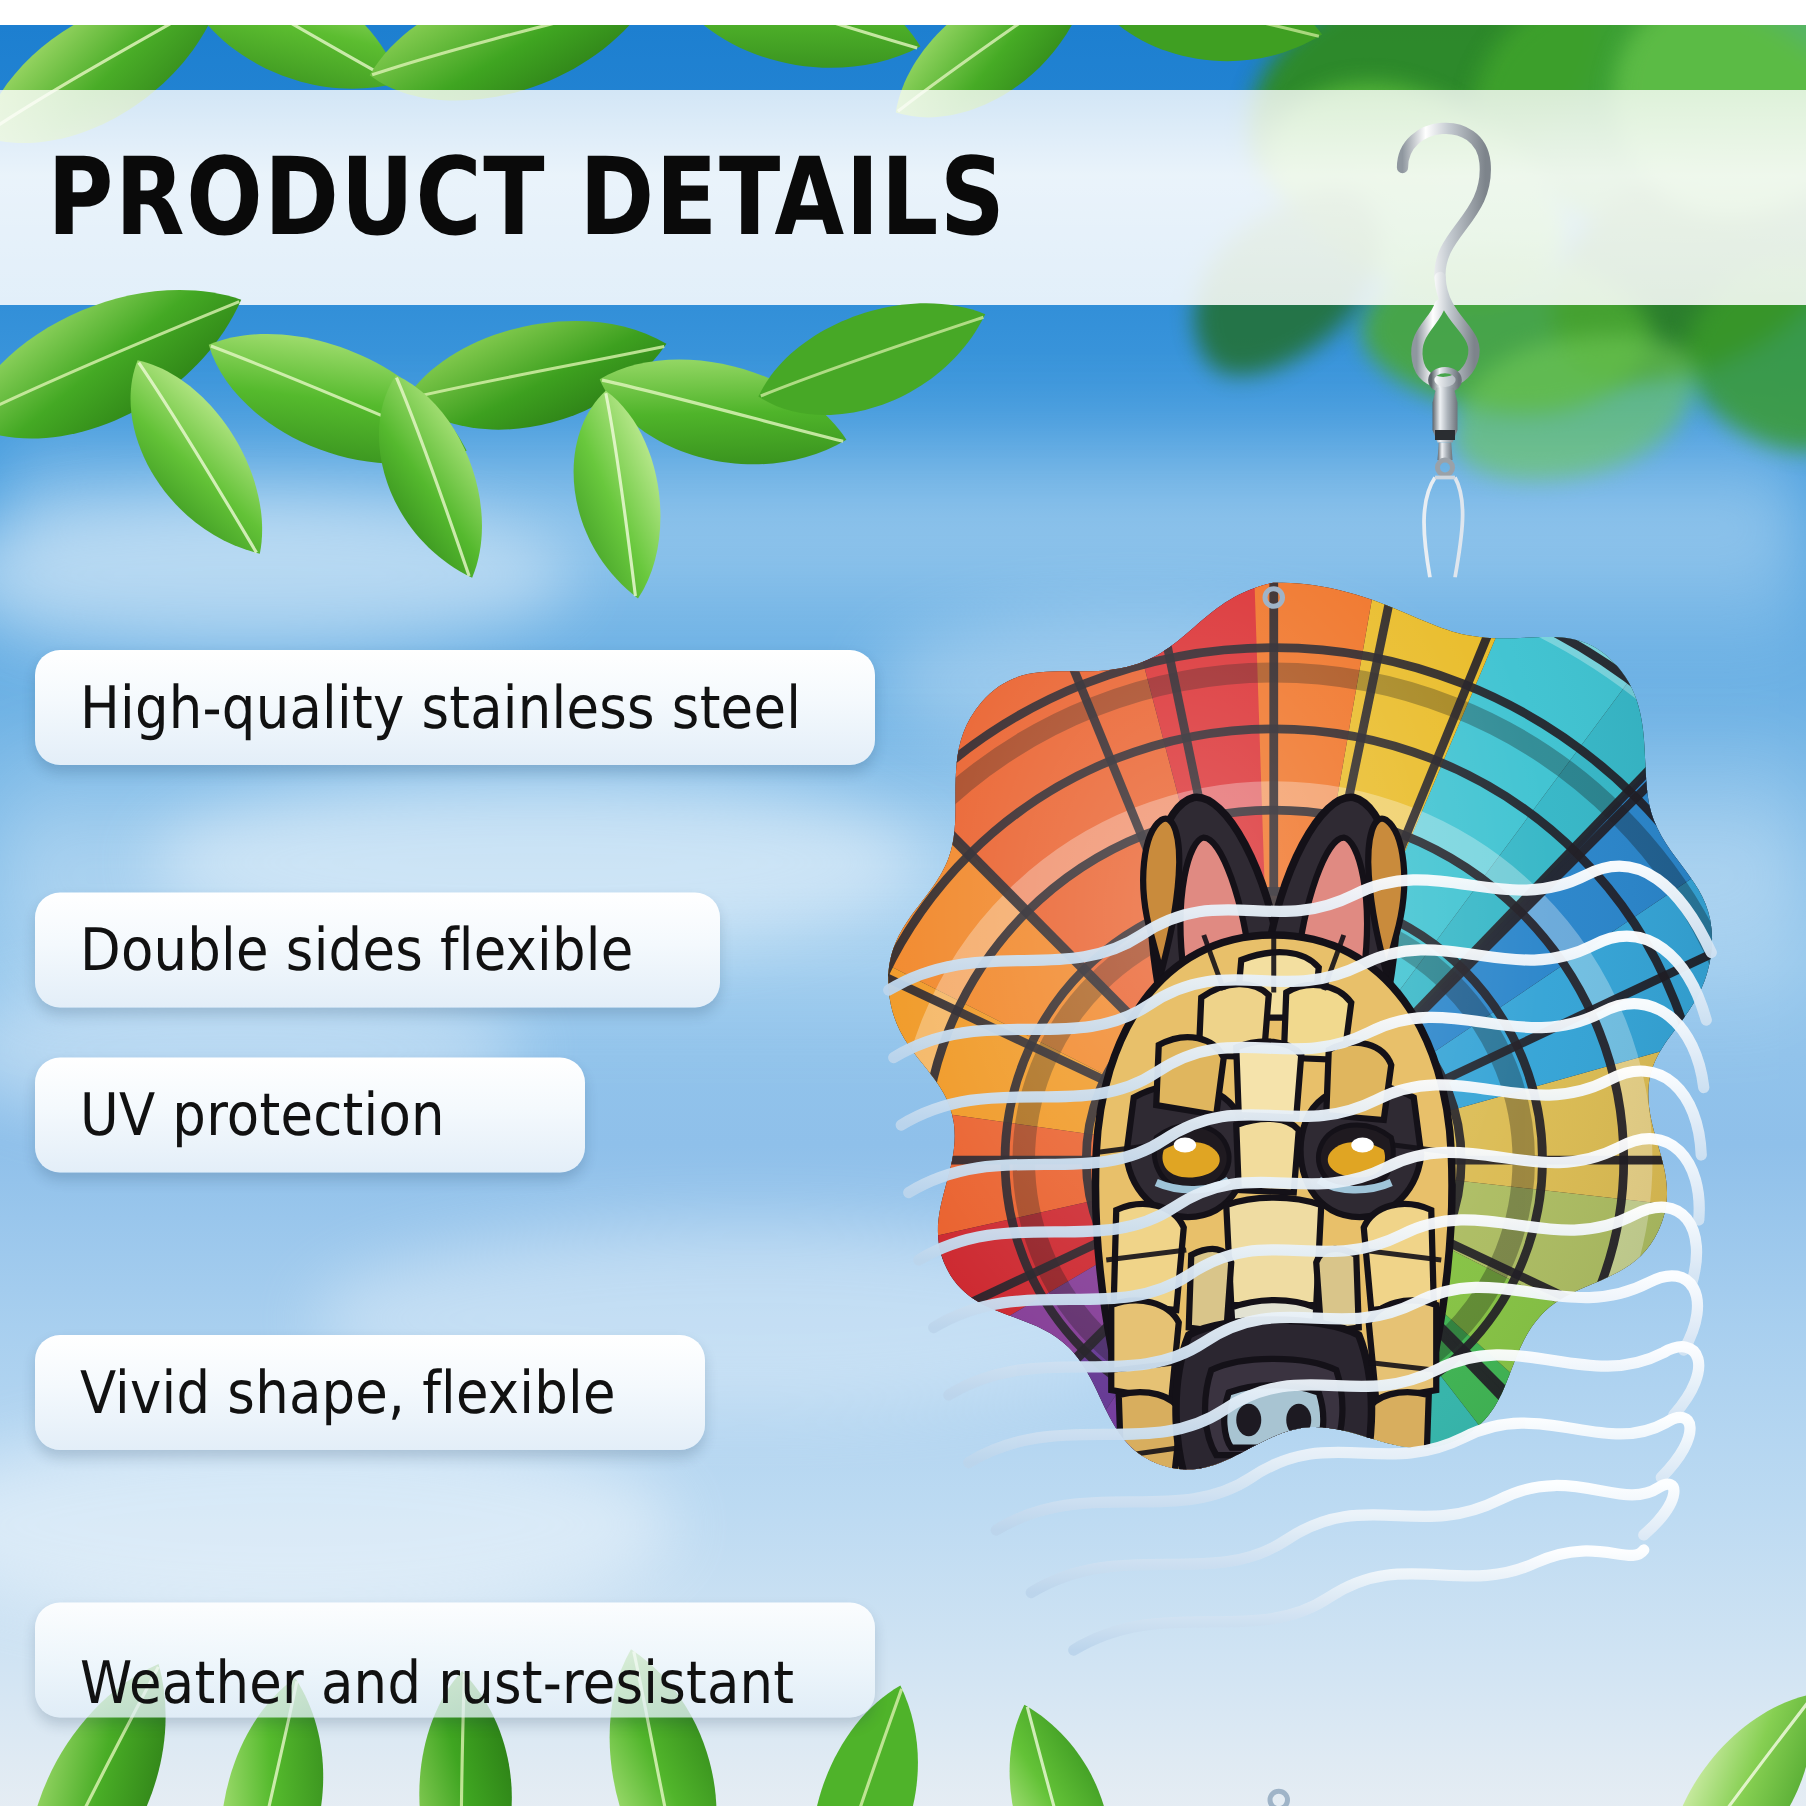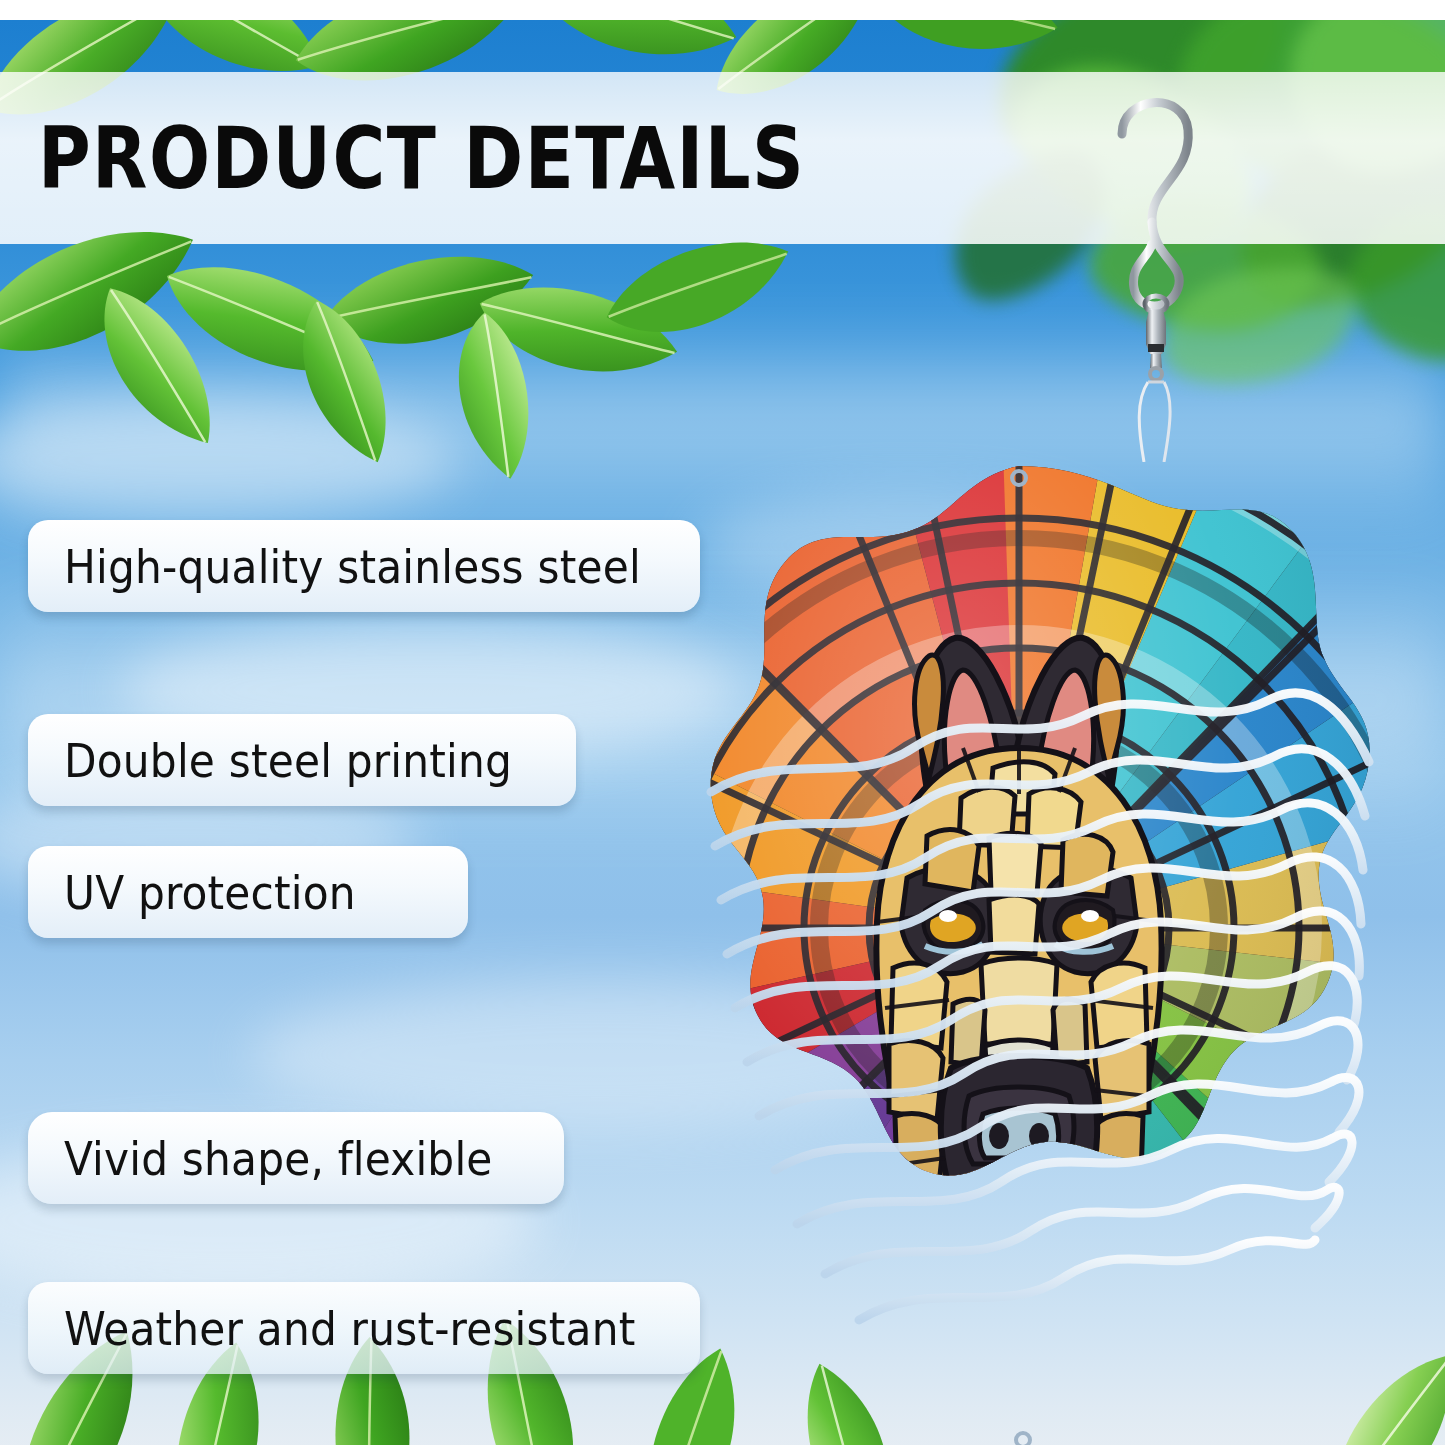--- a/index.html
+++ b/index.html
@@ -46,21 +46,21 @@
     position:absolute;left:28px;height:92px;border-radius:20px;
     display:flex;align-items:center;
     background:linear-gradient(180deg,#ffffff 0%,#f4f9fd 45%,#e3eef8 100%);
     box-shadow:0 6px 10px rgba(20,50,80,.18);
   }
   .pill span{
     padding-left:36px;color:#111;
     font-family:"Liberation Sans Narrow","DejaVu Sans Condensed","Liberation Sans",sans-serif;
     font-size:47px;font-weight:400;white-space:nowrap;letter-spacing:.2px;
   }
-  .pill.translucent{background:linear-gradient(180deg,rgba(255,255,255,.92) 0%,rgba(244,250,253,.80) 55%,rgba(226,238,248,.78) 100%);}
+  .pill.translucent{background:linear-gradient(180deg,rgba(255,255,255,.92) 0%,rgba(244,250,253,.80) 55%,rgba(226,238,248,.78) 100%);align-items:flex-end;}
 
   
   .leaf{position:absolute;transform-origin:center;}
   .leaf svg{display:block;overflow:visible;}
   .bokeh{position:absolute;border-radius:46% 54% 50% 50%/60% 40% 60% 40%;filter:blur(9px);}
 
   
   .hanger{position:absolute;left:1108px;top:62px;width:120px;height:380px;}
 
   
@@ -581,25 +581,25 @@
         </defs>
       <path d="M4 52 C44 2 142 -8 196 32 C144 94 46 98 4 52 Z" fill="url(#lb7)"></path>
       <path d="M6 52 C62 44 142 38 194 34" stroke="#f6fde6" stroke-width="2.5" fill="none" opacity=".8"></path>
     </svg>
   </div>
 
   <div class="pill" style="top: 500px; width: 672px;">
     <span>High-quality stainless steel</span>
   </div>
   <div class="pill" style="top: 694px; width: 548px;">
-    <span>Double steel printing</span>
+    <span>Double sides flexible</span>
   </div>
   <div class="pill" style="top: 826px; width: 440px;">
     <span>UV protection</span>
   </div>
-  <div class="pill" style="top: 1092px; width: 536px; border-radius: 24px;">
+  <div class="pill" style="top: 1048px; width: 536px;">
     <span>Vivid shape, flexible</span>
   </div>
   <div class="pill translucent" style="top: 1262px; width: 672px;">
     <span>Weather and rust-resistant</span>
   </div>
 
 </div>
 
 </body></html>

